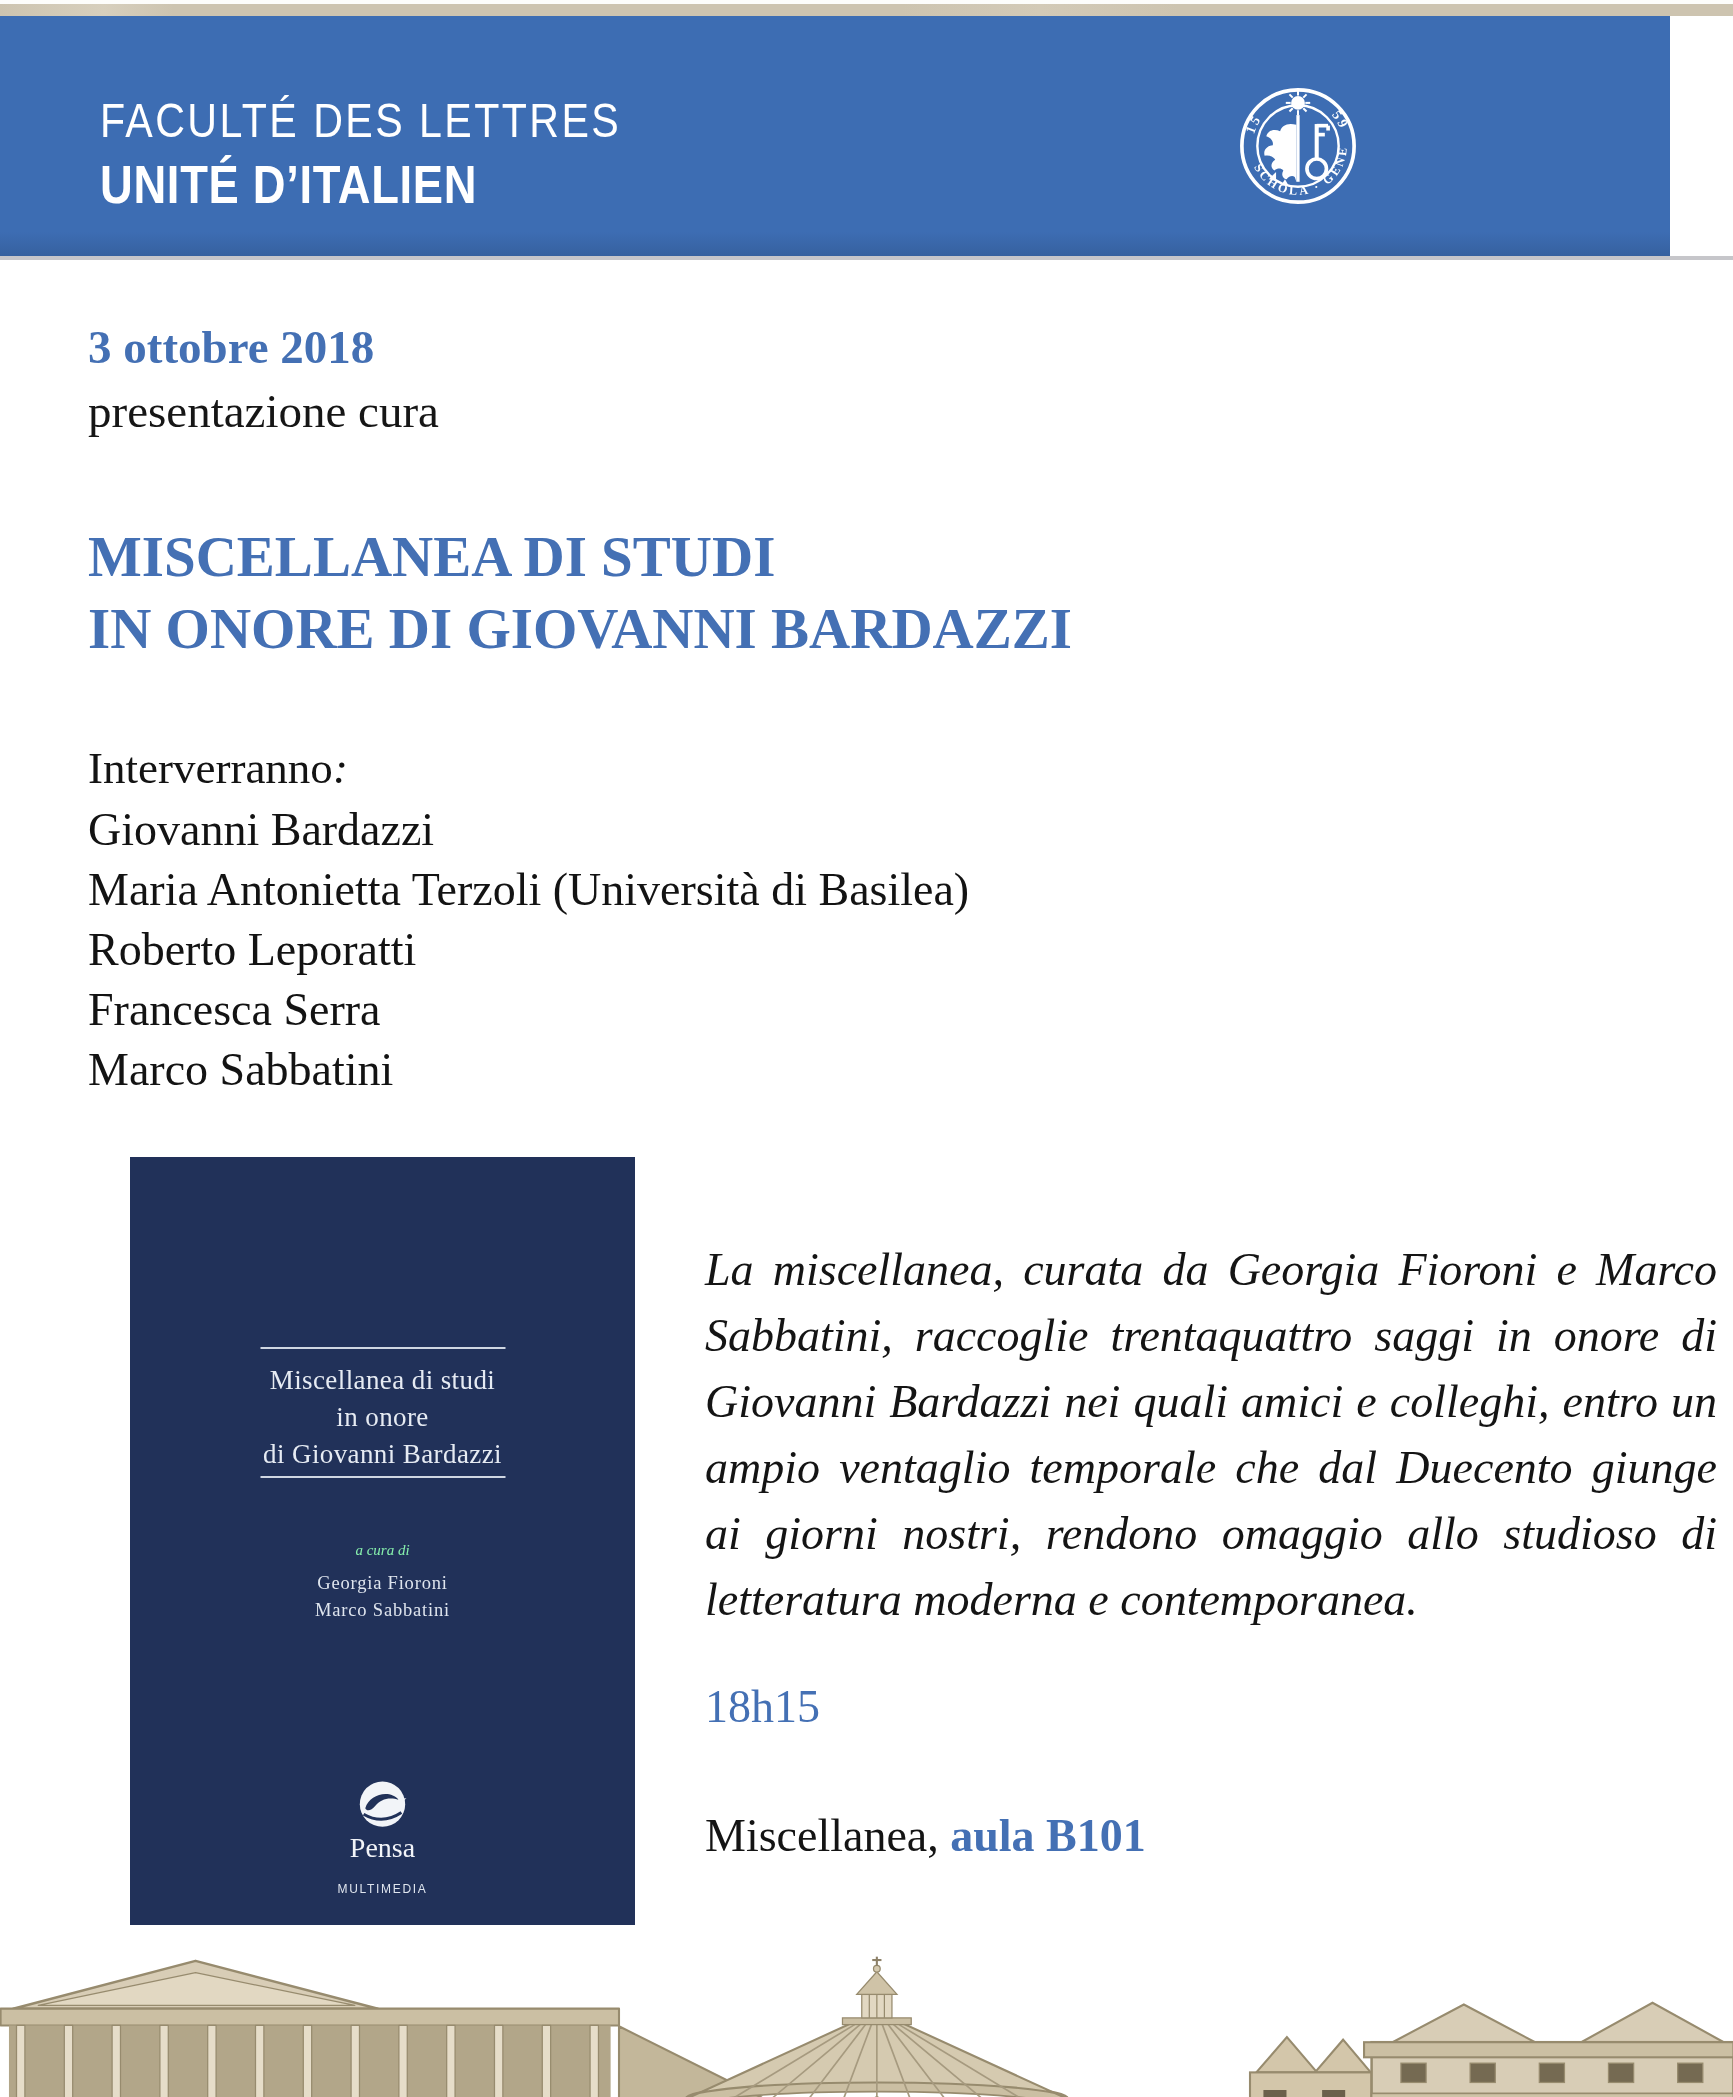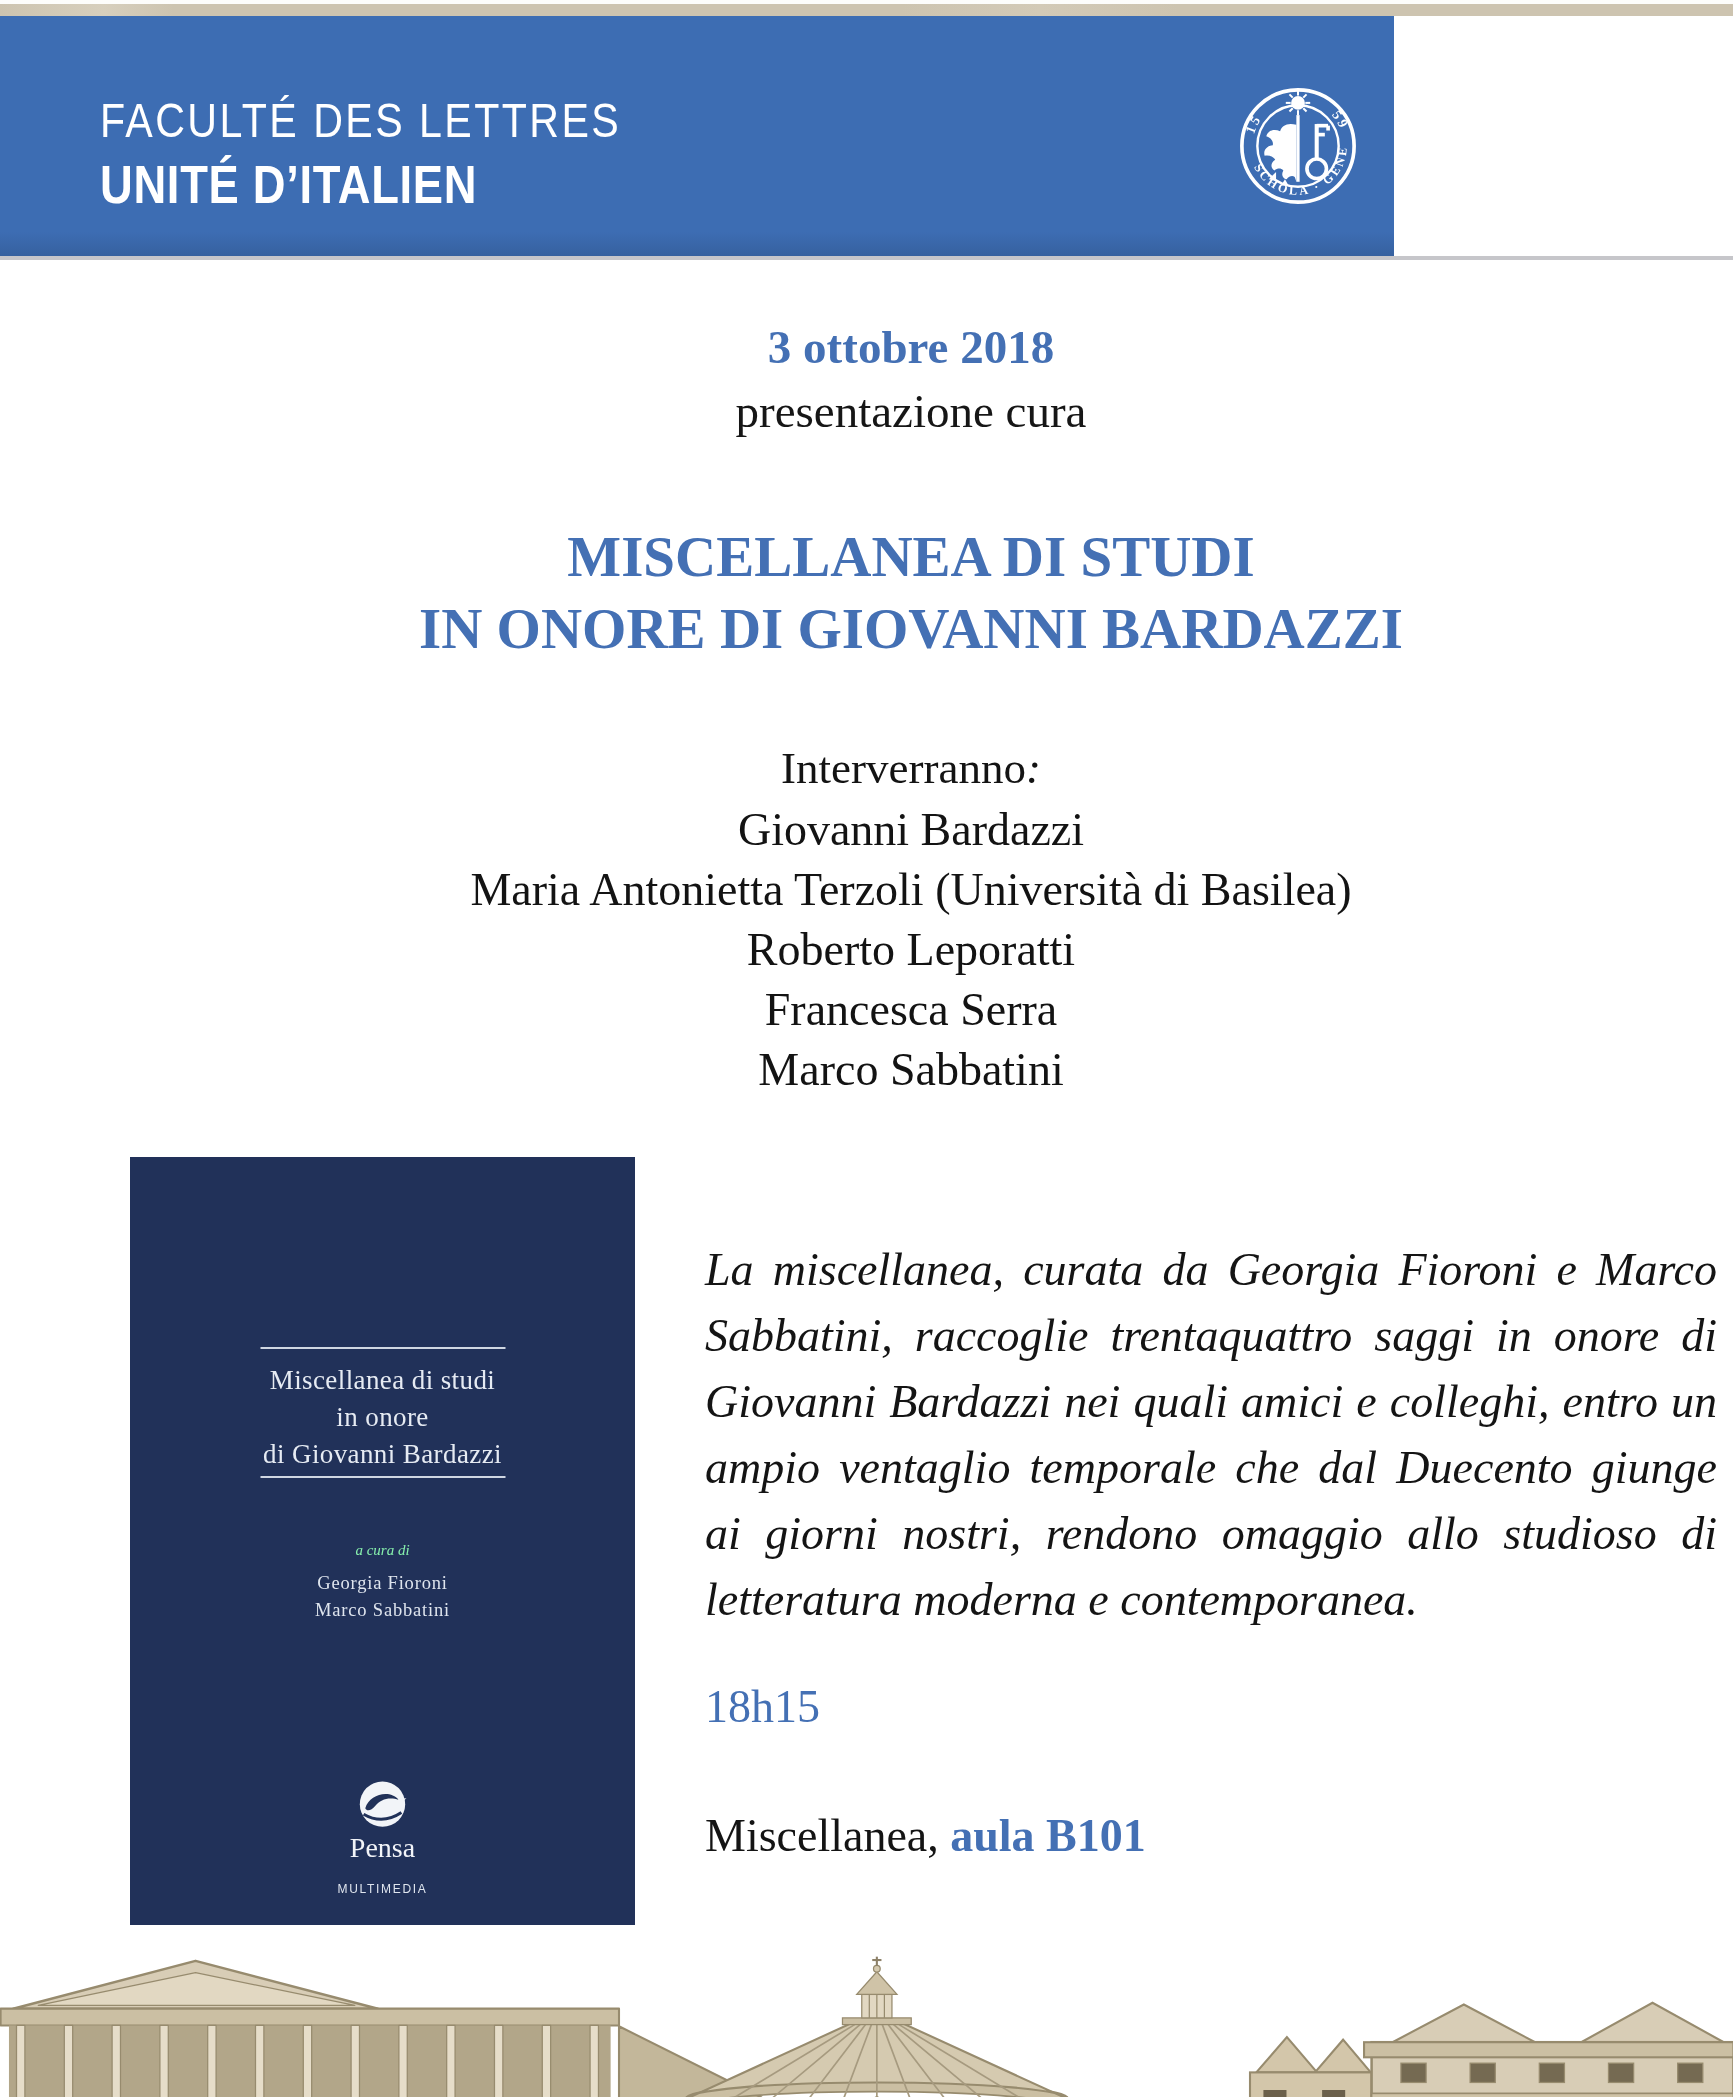--- a/index.html
+++ b/index.html
@@ -4,34 +4,34 @@
 <style>
   html,body{margin:0;padding:0;}
   body{
     width:1734px;height:2452px;position:relative;background:#ffffff;overflow:hidden;
     font-family:"Liberation Serif","DejaVu Serif",serif;
   }
   
   .strip-top-white{position:absolute;left:0;top:0;width:1734px;height:4.2px;background:#fdfdfb;}
   .strip-tan{position:absolute;left:0;top:4.2px;width:1734px;height:11.7px;
     background:linear-gradient(90deg,#cdc4b0 0%,#d7cfbd 6%,#cdc4b0 10%,#cdc4b0 52%,#d3cab7 60%,#cdc4b0 68%,#cdc4b0 100%);}
-  .banner{position:absolute;left:0;top:16px;width:1394px;height:240px;
+  .banner{position:absolute;left:0;top:16px;width:1670px;height:240px;
     background:linear-gradient(#3d6db3 0%,#3d6db3 90%,#36619f 100%);}
   .banner-hairline{position:absolute;left:0;top:256px;width:1734px;height:4.2px;background:#c6c6ca;}
   .faculty-block{position:absolute;left:100px;top:80px;color:#ffffff;
     font-family:"Liberation Sans","DejaVu Sans",sans-serif;line-height:1;white-space:nowrap;}
   .faculty-line1{font-size:49px;font-weight:100;letter-spacing:2.9px;transform:scaleX(.84);transform-origin:left;}
   .faculty-line2{font-size:54px;font-weight:700;letter-spacing:0.8px;transform:scaleX(.84);transform-origin:left;margin-top:11.7px;}
   .seal{position:absolute;left:1237px;top:69px;width:122px;height:122px;}
   .univ-block{position:absolute;left:1381px;top:89px;color:#ffffff;
     font-family:"Liberation Sans","DejaVu Sans",sans-serif;line-height:1;white-space:nowrap;}
   .univ-line{font-size:45px;font-weight:700;letter-spacing:0.4px;transform:scaleX(.92);transform-origin:left;}
   .univ-line + .univ-line{margin-top:13.4px;}
   
-  .center-col{position:absolute;left:88px;right:0;text-align:center;}
+  .center-col{position:absolute;left:88px;right:0;}
   .event-date{top:320px;font-size:47px;font-weight:bold;color:#4470b4;}
   .lead-in{top:384px;font-size:47px;color:#161616;}
   .event-title{top:521px;font-size:57px;font-weight:bold;color:#4470b4;line-height:72px;}
   .speakers-heading{top:742px;font-size:45px;color:#131313;}
   .speakers-heading .colon{font-style:italic;}
   .speakers-list{top:800px;font-size:46px;line-height:60px;color:#131313;}
   .speaker-name{font-weight:normal;}
   .speaker-affiliation{font-weight:normal;}
   
   .book-cover{position:absolute;left:130px;top:1157px;width:505px;height:768px;background:#213159;color:#e6ebf3;text-align:center;}

